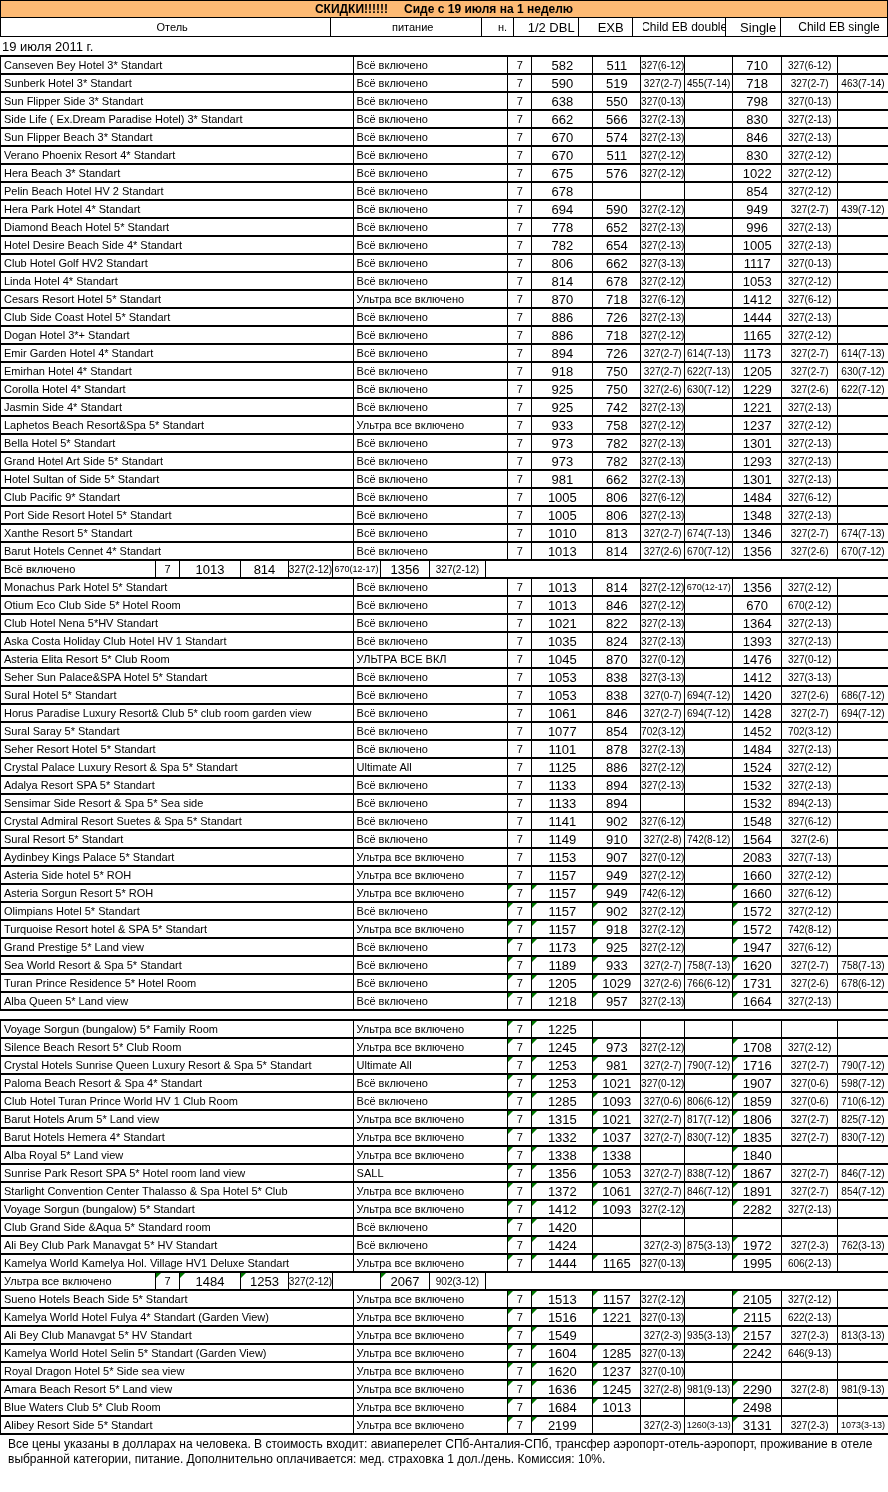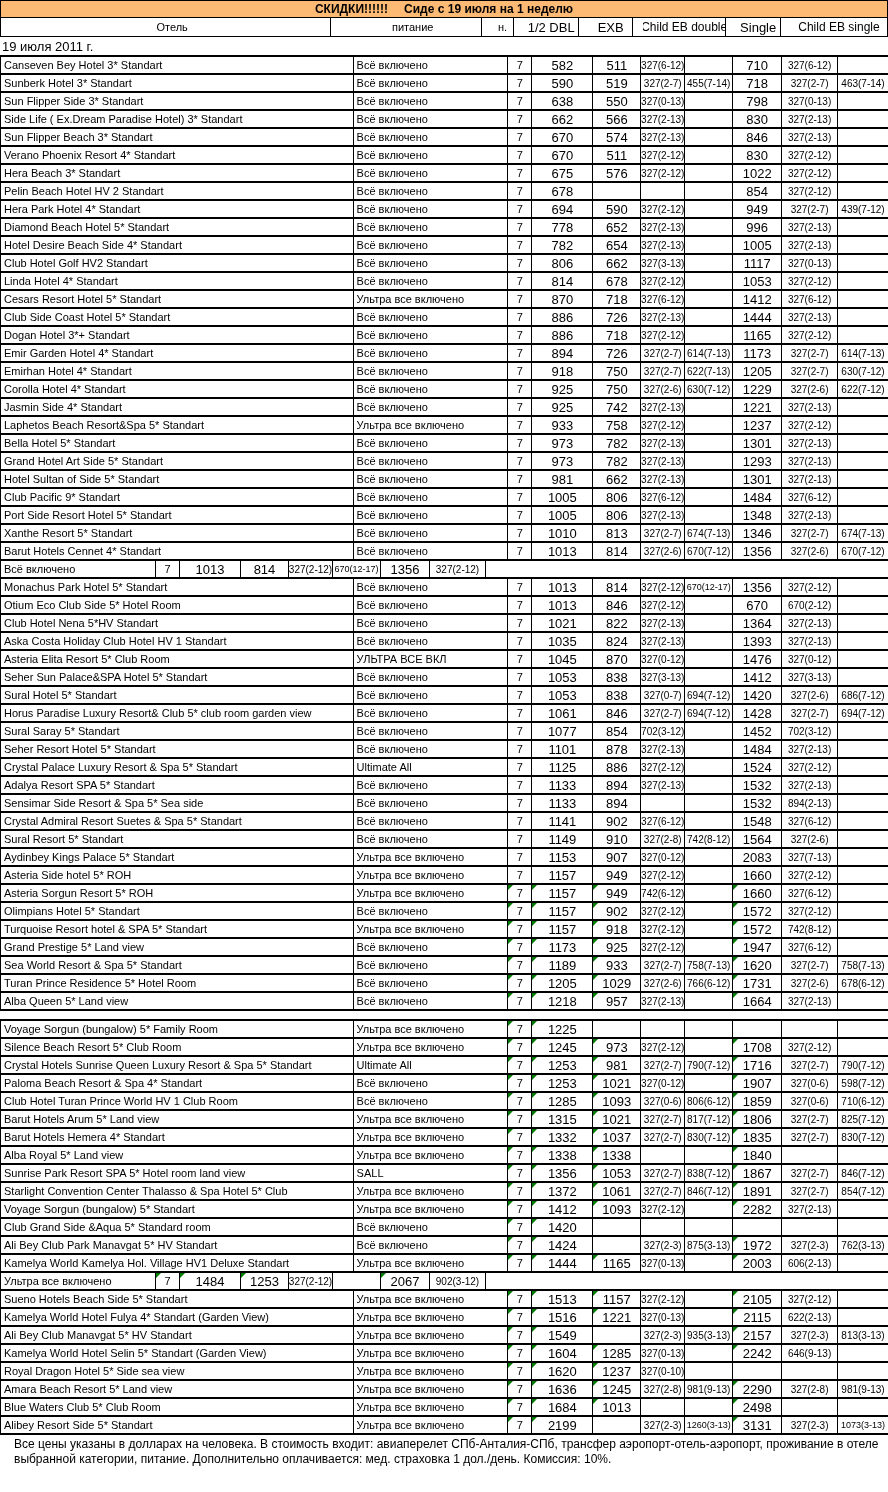--- a/index.html
+++ b/index.html
@@ -40,21 +40,21 @@
   .h-ces  { width:106px; border-right:none !important; }
 
   .mark::before{
     content:""; position:absolute; left:0; top:0; width:0; height:0;
     border-top:5px solid #007A00; border-right:5px solid transparent;
   }
   .wrap{ white-space:normal; word-break:break-all; font-size:9px; line-height:8px; text-align:center; }
 
   .gap-row{ height:10px; border-bottom:2px solid #000; }
 
-  .footer{ font-size:12px; line-height:15px; padding:2px 2px 0 14px; }
+  .footer{ font-size:12px; line-height:15px; padding:2px 2px 0 8px; }
 </style>
 </head>
 <body>
 
 <div class="page">
 
   <div class="banner">
     <span>СКИДКИ!!!!!!</span>
     <span>Сиде с  19 июля на 1 неделю</span>
   </div>
@@ -866,21 +866,21 @@
     <div class="cell c-ces2">762(3-13)</div>
   </div>
       <div class="row">
     <div class="cell c-hotel">Kamelya World Kamelya Hol. Village HV1 Deluxe Standart</div>
     <div class="cell c-meal">Ультра все включено</div>
     <div class="cell c-n mark">7</div>
     <div class="cell c-dbl mark">1444</div>
     <div class="cell c-exb mark">1165</div>
     <div class="cell c-ced1">327(0-13)</div>
     <div class="cell c-ced2"></div>
-    <div class="cell c-single mark">2003</div>
+    <div class="cell c-single mark">1995</div>
     <div class="cell c-ces1">606(2-13)</div>
     <div class="cell c-ces2"></div>
   </div>
       <div class="row">
     <div class="cell c-meal">Ультра все включено</div>
     <div class="cell c-n mark">7</div>
     <div class="cell c-dbl mark">1484</div>
     <div class="cell c-exb mark">1253</div>
     <div class="cell c-ced1">327(2-12)</div>
     <div class="cell c-ced2"></div>

